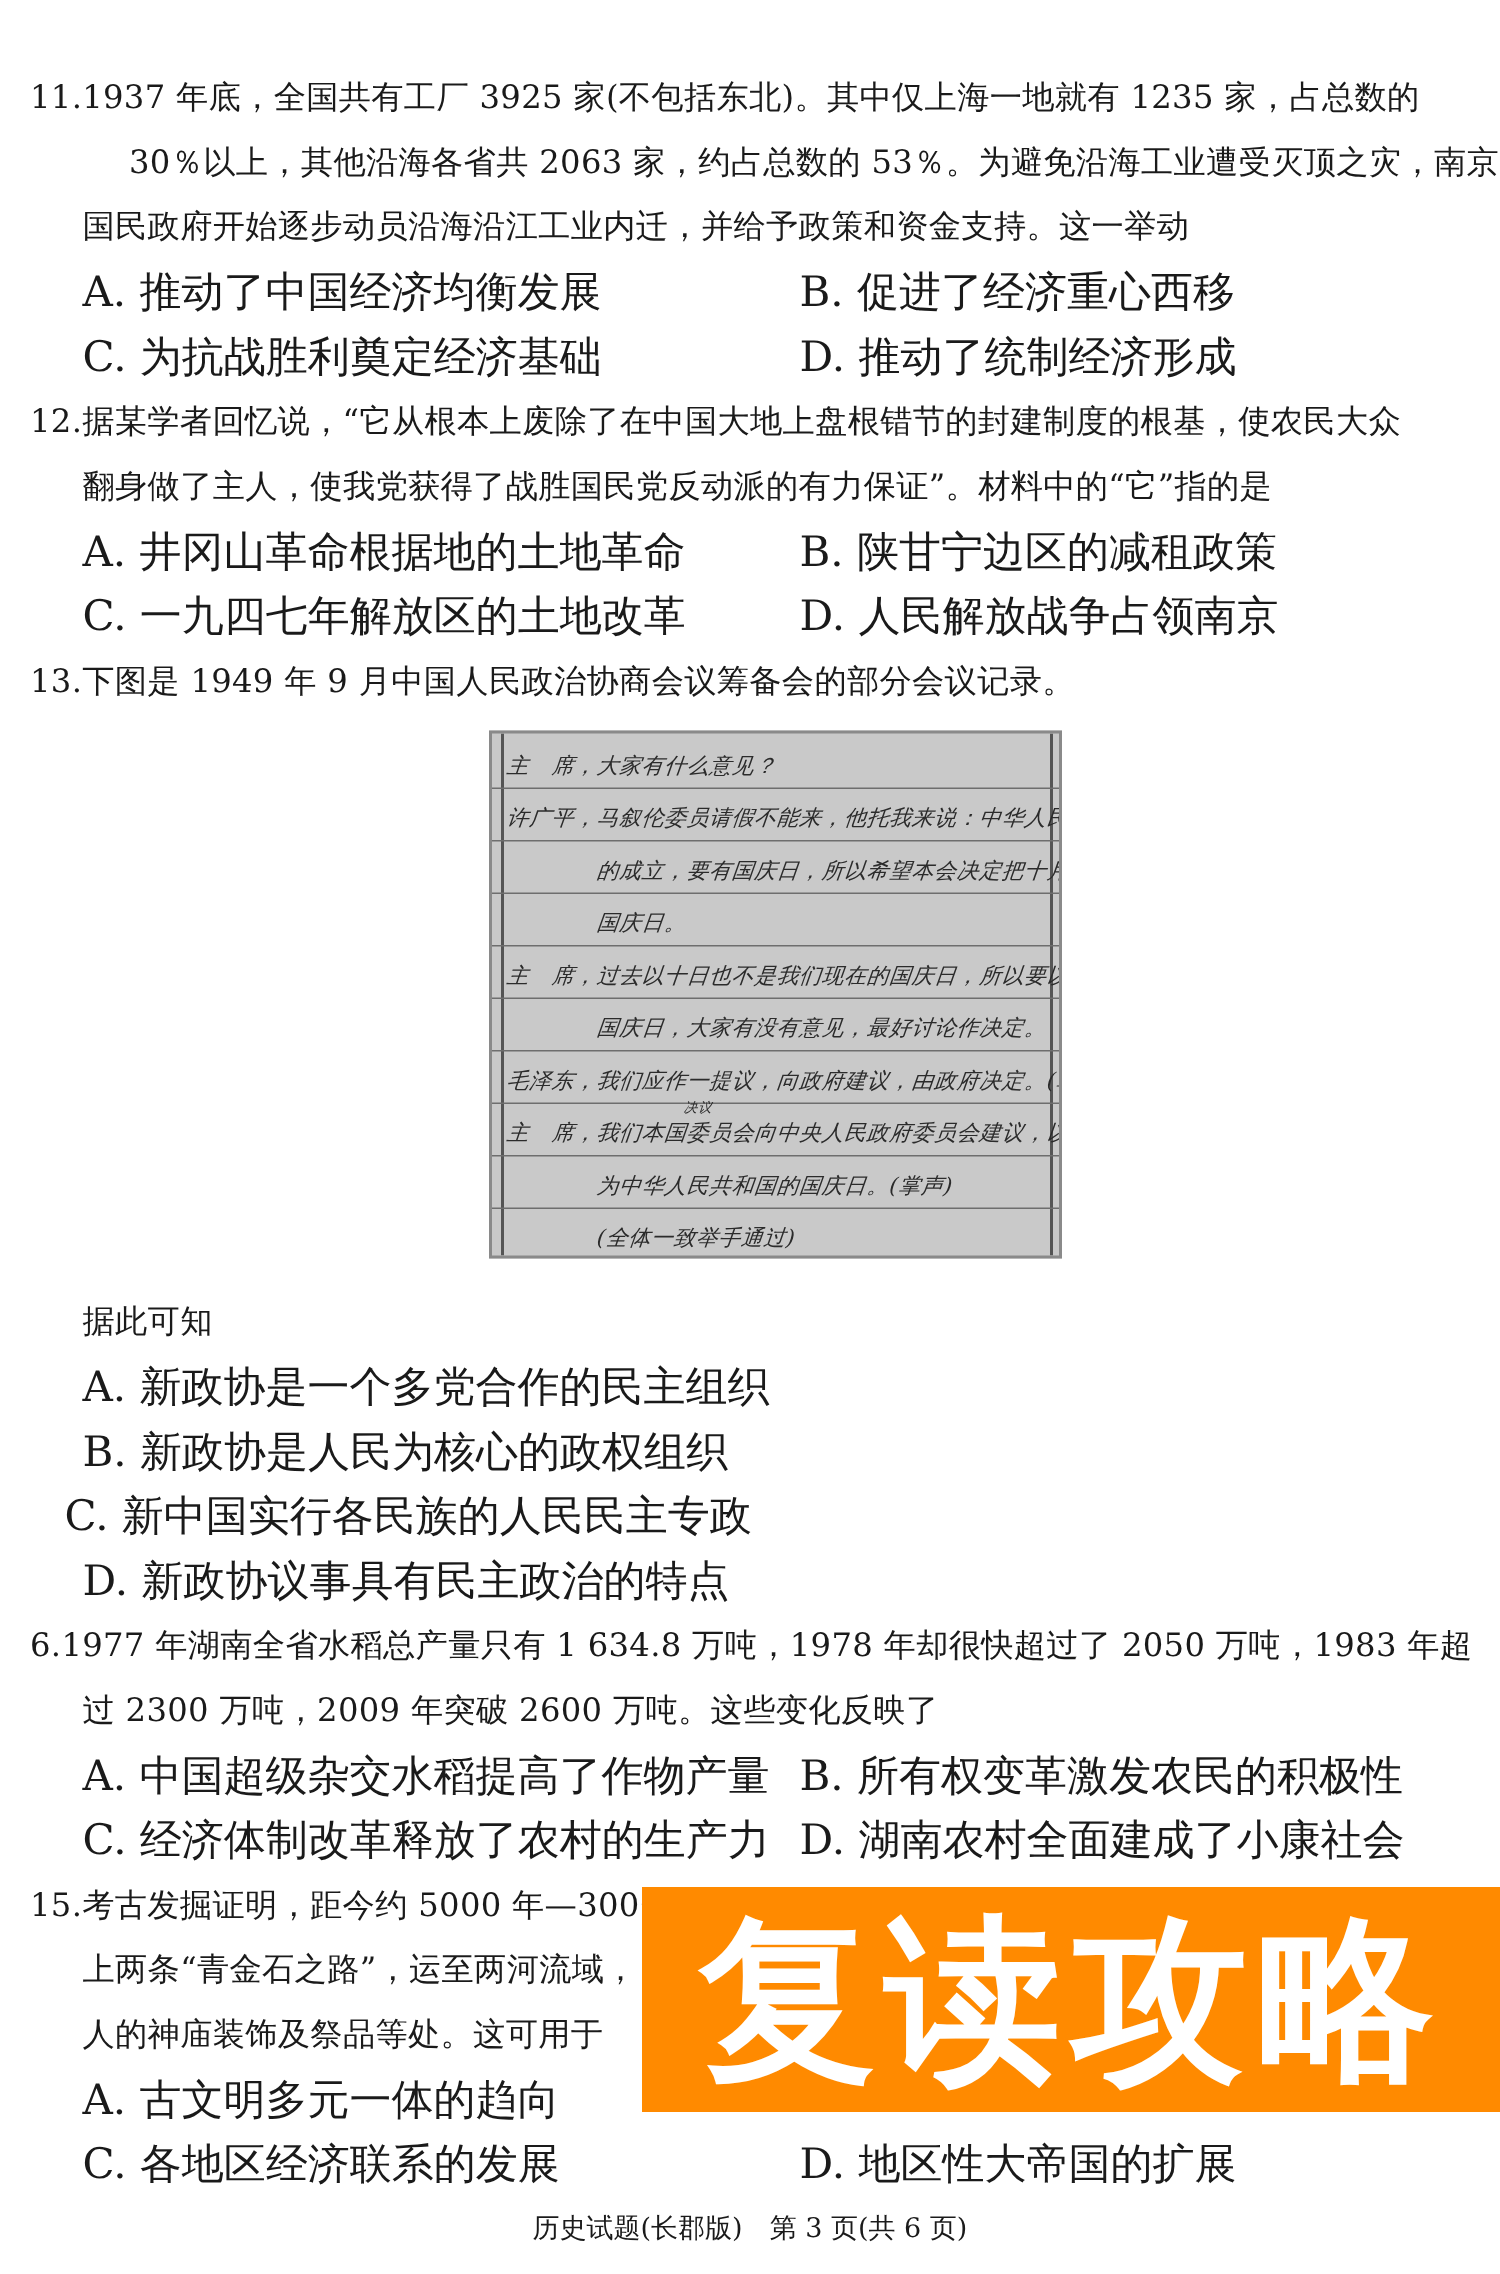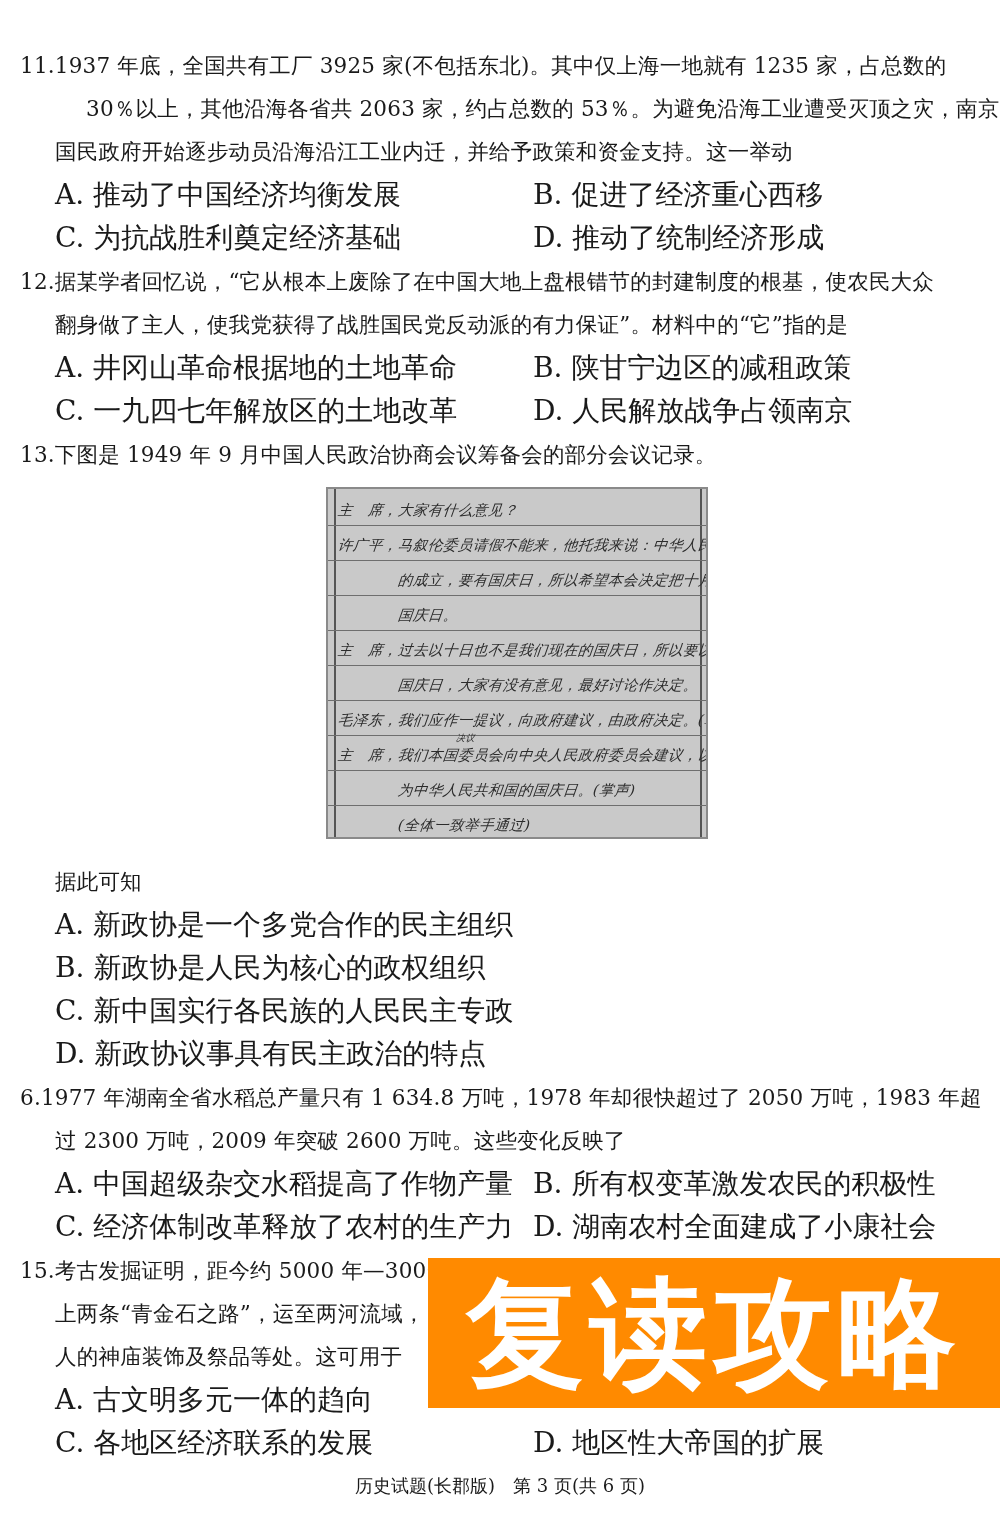--- a/index.html
+++ b/index.html
@@ -91,21 +91,21 @@
     <div class="hw" style="left:10px;top:222px;">毛泽东，我们应作一提议，向政府建议，由政府决定。(掌声)</div>
     <div class="hw hw-small" style="left:128px;top:243px;">决议</div>
     <div class="hw" style="left:10px;top:257px;">主　席，我们本国委员会向中央人民政府委员会建议，以十月一日</div>
     <div class="hw" style="left:10px;top:292px;">　　　　为中华人民共和国的国庆日。(掌声)</div>
     <div class="hw" style="left:10px;top:327px;">　　　　(全体一致举手通过)</div>
   </div>
 
   <div class="line" style="left:55px;top:867px;">据此可知</div>
   <div class="opt" style="left:55px;top:910px;">A. 新政协是一个多党合作的民主组织</div>
   <div class="opt" style="left:55px;top:953px;">B. 新政协是人民为核心的政权组织</div>
-  <div class="opt" style="left:55px;top:996px;">C. 新中国实行各民族的人民民主专政</div>
+  <div class="opt" style="left:43px;top:996px;">C. 新中国实行各民族的人民民主专政</div>
   <div class="opt" style="left:55px;top:1039px;">D. 新政协议事具有民主政治的特点</div>
 </div>
 
 <div>
   <div class="line" style="left:20px;top:1083px;"><span class="qnum">6.</span><span>1977 年湖南全省水稻总产量只有 1 634.8 万吨，1978 年却很快超过了 2050 万吨，1983 年超</span></div>
   <div class="line" style="left:55px;top:1126px;text-align:center;">过 2300 万吨，2009 年突破 2600 万吨。这些变化反映了</div>
   <div class="opt" style="left:55px;top:1169px;">A. 中国超级杂交水稻提高了作物产量</div>
   <div class="opt" style="left:533px;top:1169px;">B. 所有权变革激发农民的积极性</div>
   <div class="opt" style="left:55px;top:1212px;">C. 经济体制改革释放了农村的生产力</div>
   <div class="opt" style="left:533px;top:1212px;">D. 湖南农村全面建成了小康社会</div>

